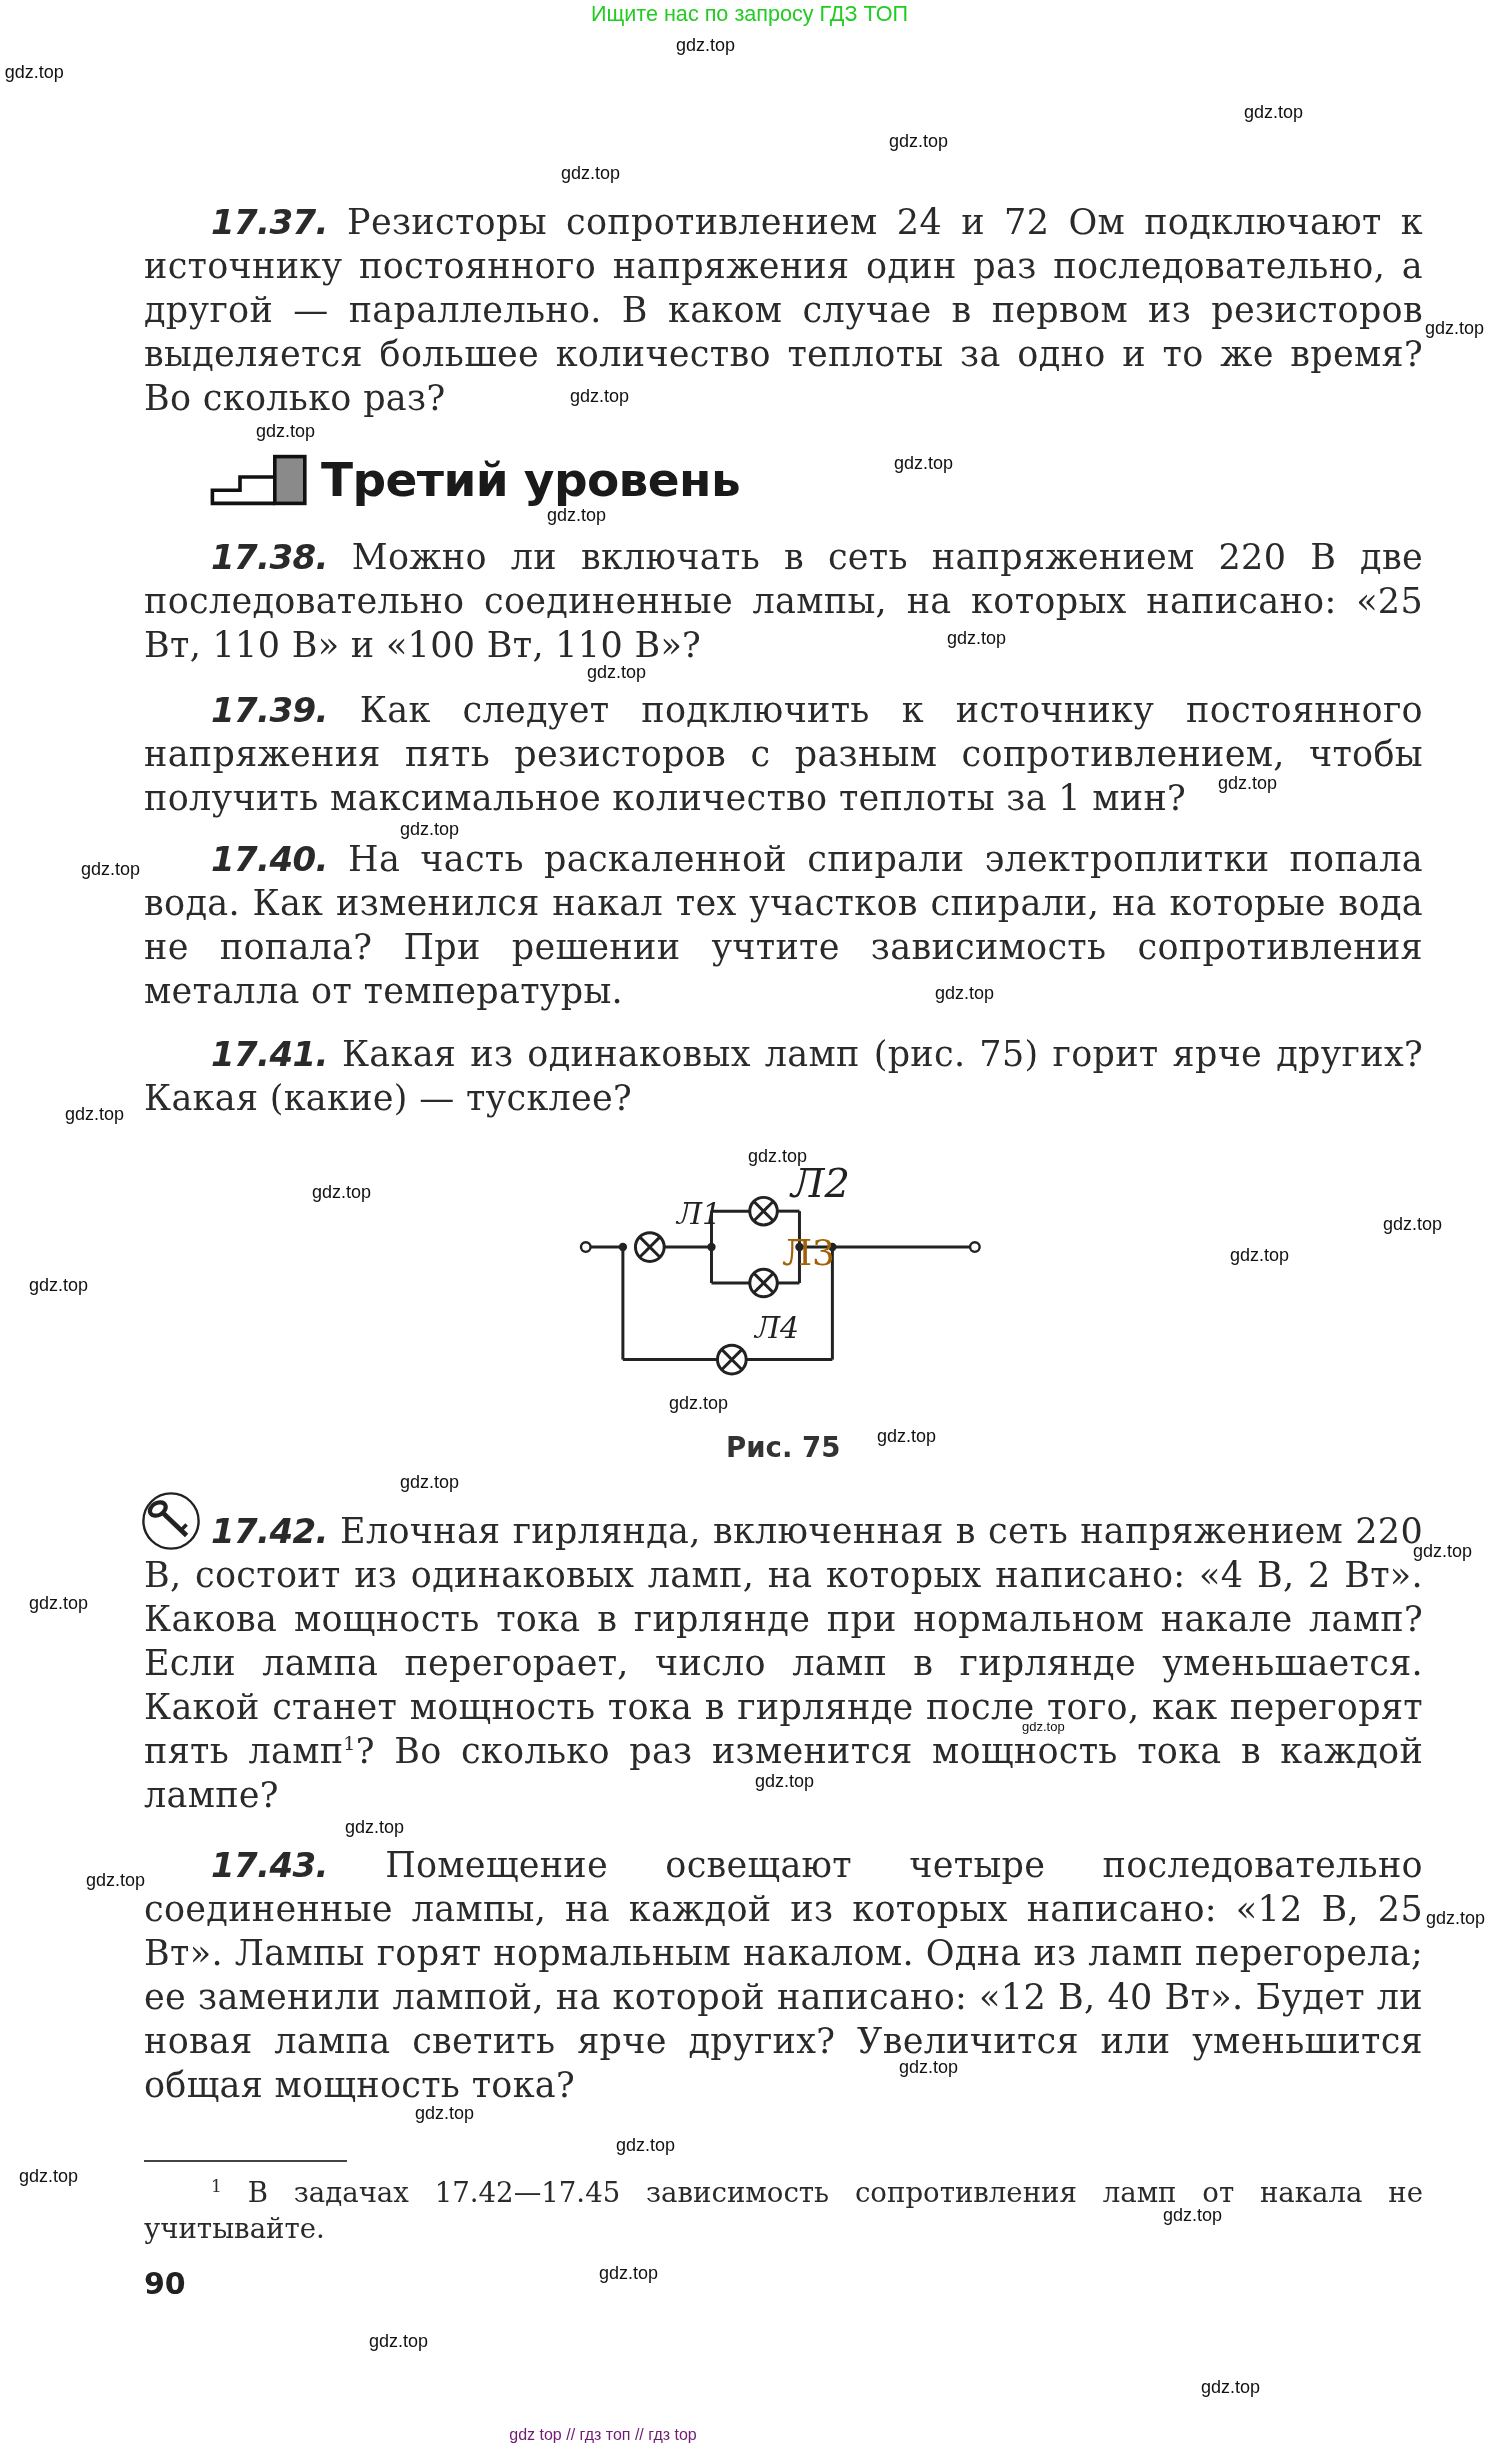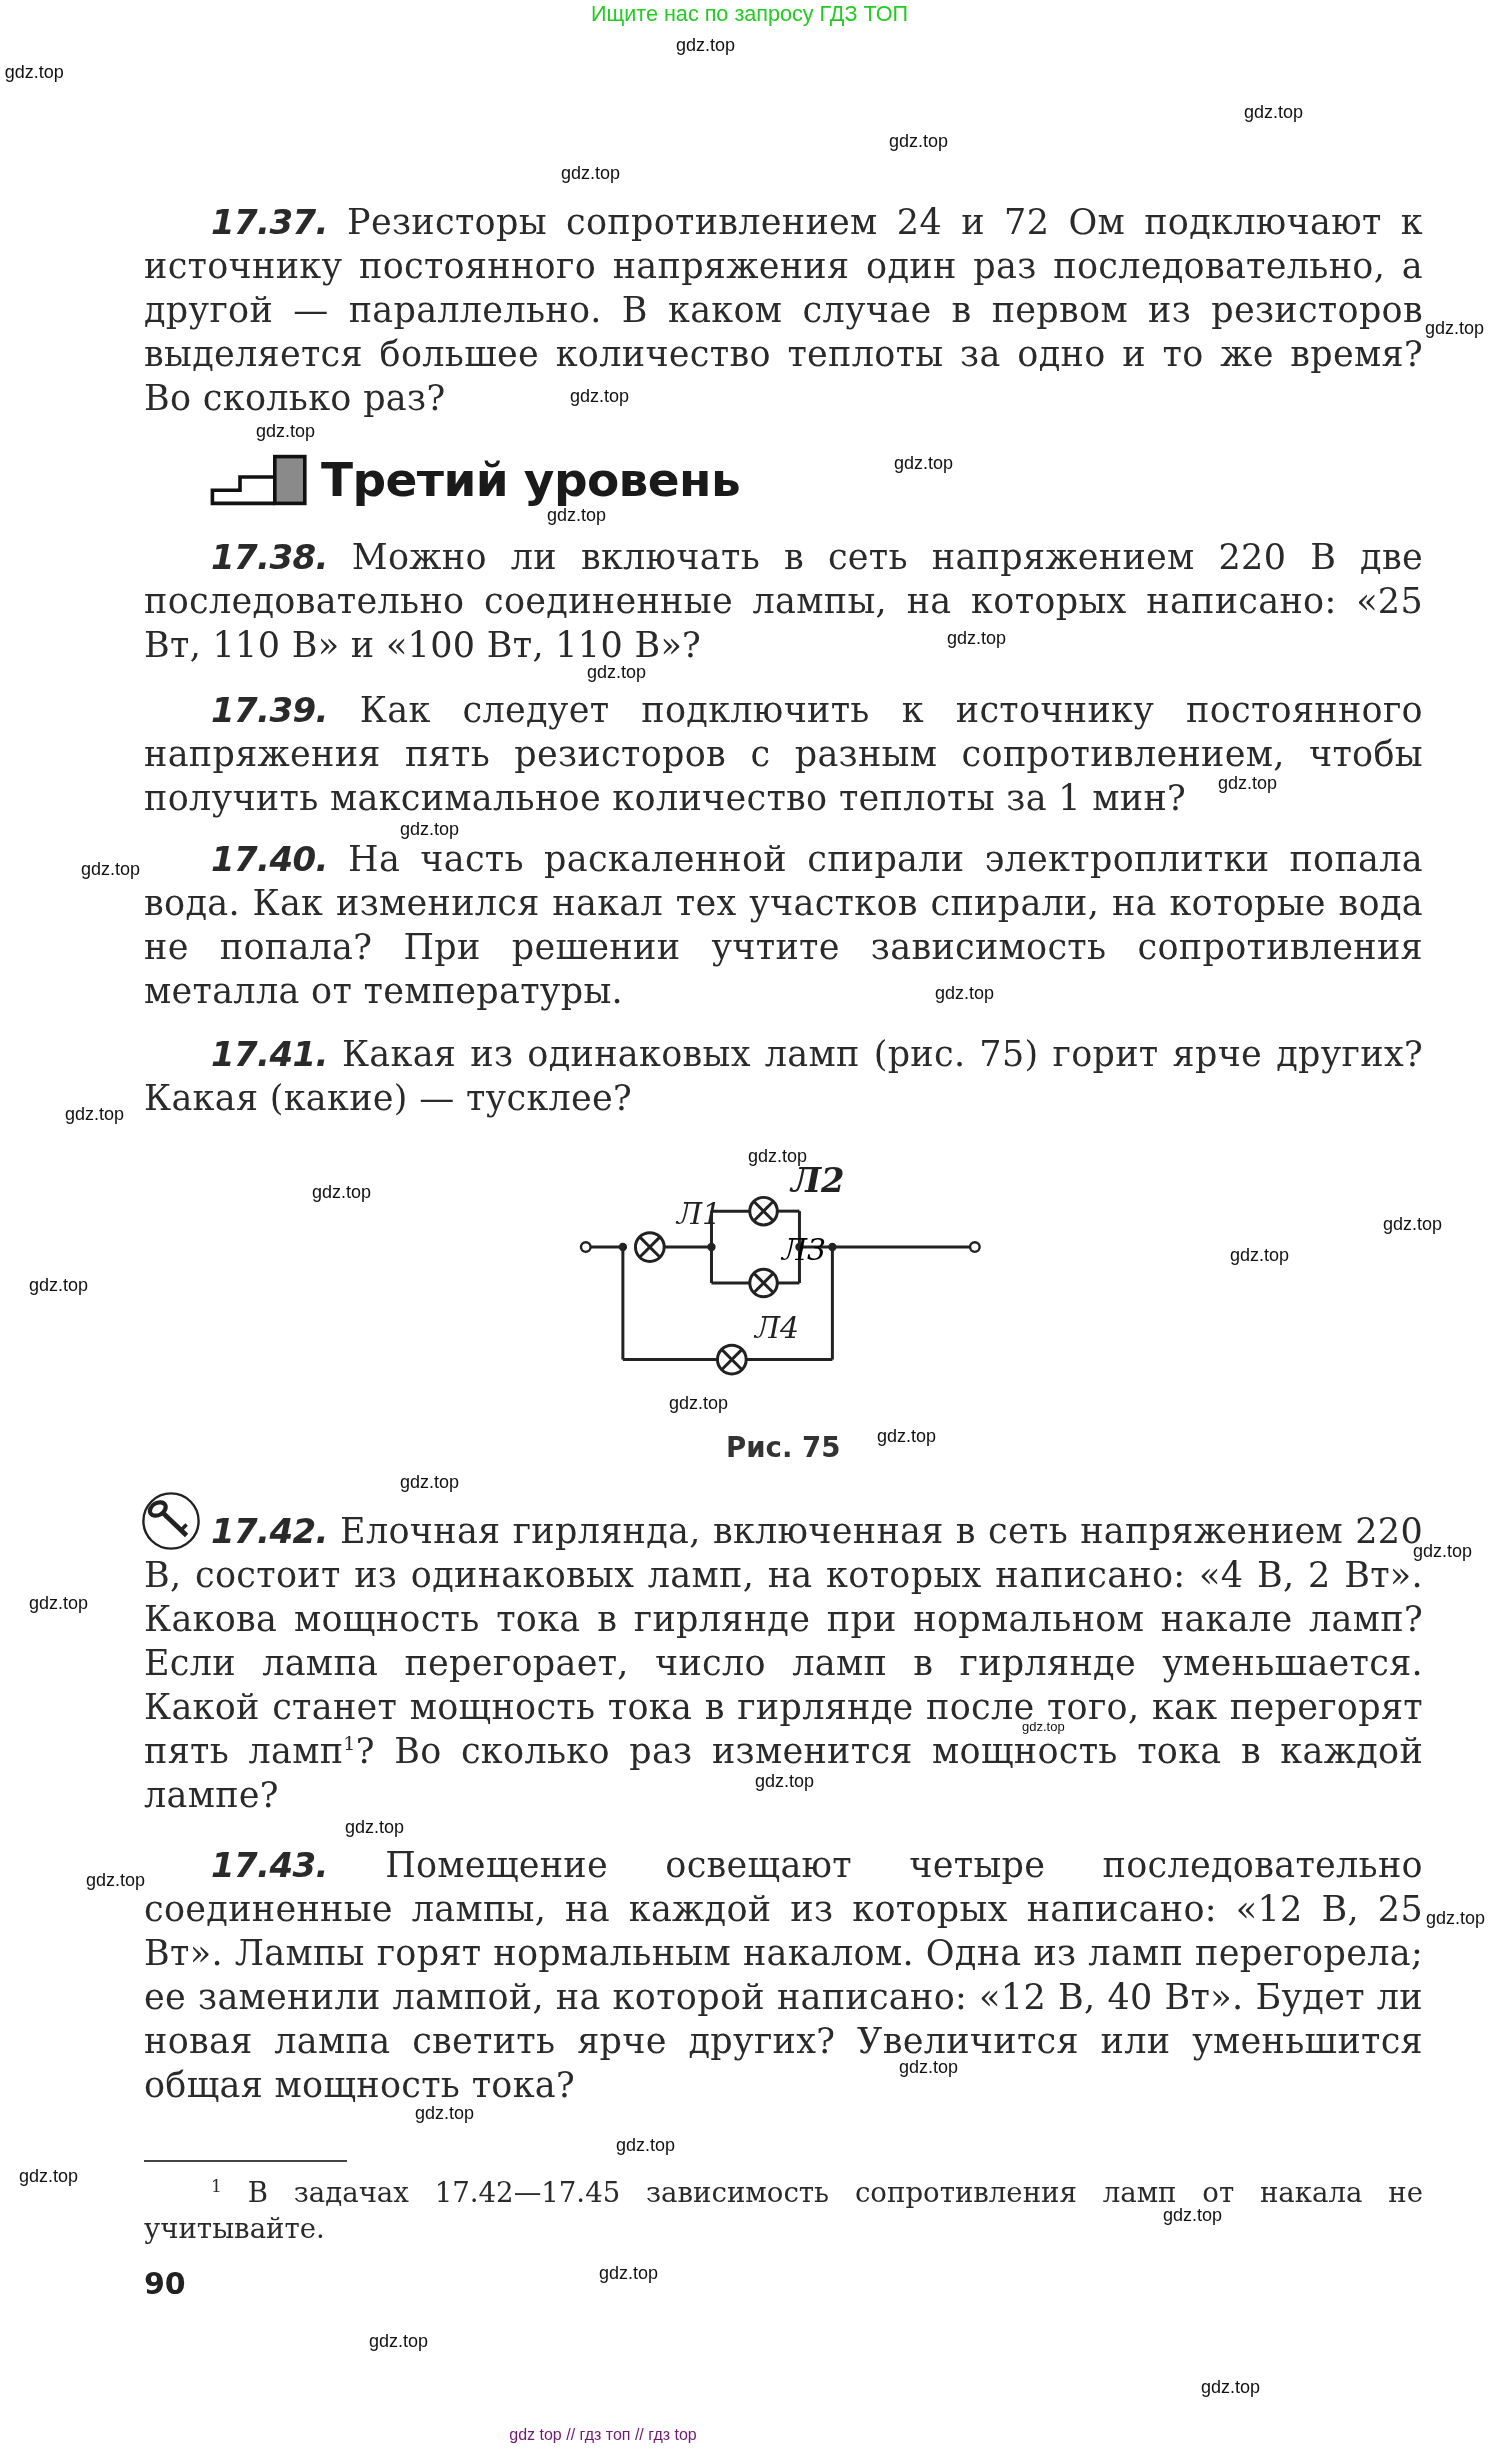--- a/index.html
+++ b/index.html
@@ -108,22 +108,22 @@
       <circle cx="375" cy="180" r="7"></circle>
       <circle cx="430" cy="180" r="7"></circle>
     </g>
 
     <g stroke="#222" stroke-width="4" fill="#fff">
       <circle cx="18" cy="180" r="8"></circle>
       <circle cx="668" cy="180" r="8"></circle>
     </g>
   </svg>
   <span class="abs" style="left: 102px; top: 57px; font-family: 'DejaVu Serif', serif; font-style: italic; font-size: 30px; color:#222;">Л1</span>
-  <span class="abs" style="left: 216px; top: 21px; font-family: 'DejaVu Serif', serif; font-style: italic; font-size: 34px; color:#222;font-weight:bold;">Л2</span>
-  <span class="abs" style="left: 207px; top: 93px; font-family: 'DejaVu Serif', serif; font-style: italic; font-size: 30px; color:#000000;">Л3</span>
+  <span class="abs" style="left: 216px; top: 21px; font-family: 'DejaVu Serif', serif; font-style: italic; font-size: 40px; color:#222;">Л2</span>
+  <span class="abs" style="left: 207px; top: 93px; font-family: 'DejaVu Serif', serif; font-size: 36px; color:#a16207;">Л3</span>
   <span class="abs" style="left: 180px; top: 171px; font-family: 'DejaVu Serif', serif; font-style: italic; font-size: 30px; color:#222;">Л4</span>
 </div>
 
 <div class="abs fig-caption" style="left: 726px; top: 1431px;">Рис. 75</div>
 
 <svg class="key-icon" style="left: 141px; top: 1491px;" width="60" height="60" viewBox="0 0 100 100">
   <circle cx="50" cy="50" r="46" fill="none" stroke="#222" stroke-width="4"></circle>
   <ellipse cx="28" cy="30" rx="14" ry="10" transform="rotate(-30 28 30)" fill="none" stroke="#222" stroke-width="7"></ellipse>
   <line x1="38" y1="38" x2="76" y2="74" stroke="#222" stroke-width="8"></line>
   <line x1="66" y1="66" x2="76" y2="56" stroke="#222" stroke-width="6"></line>

